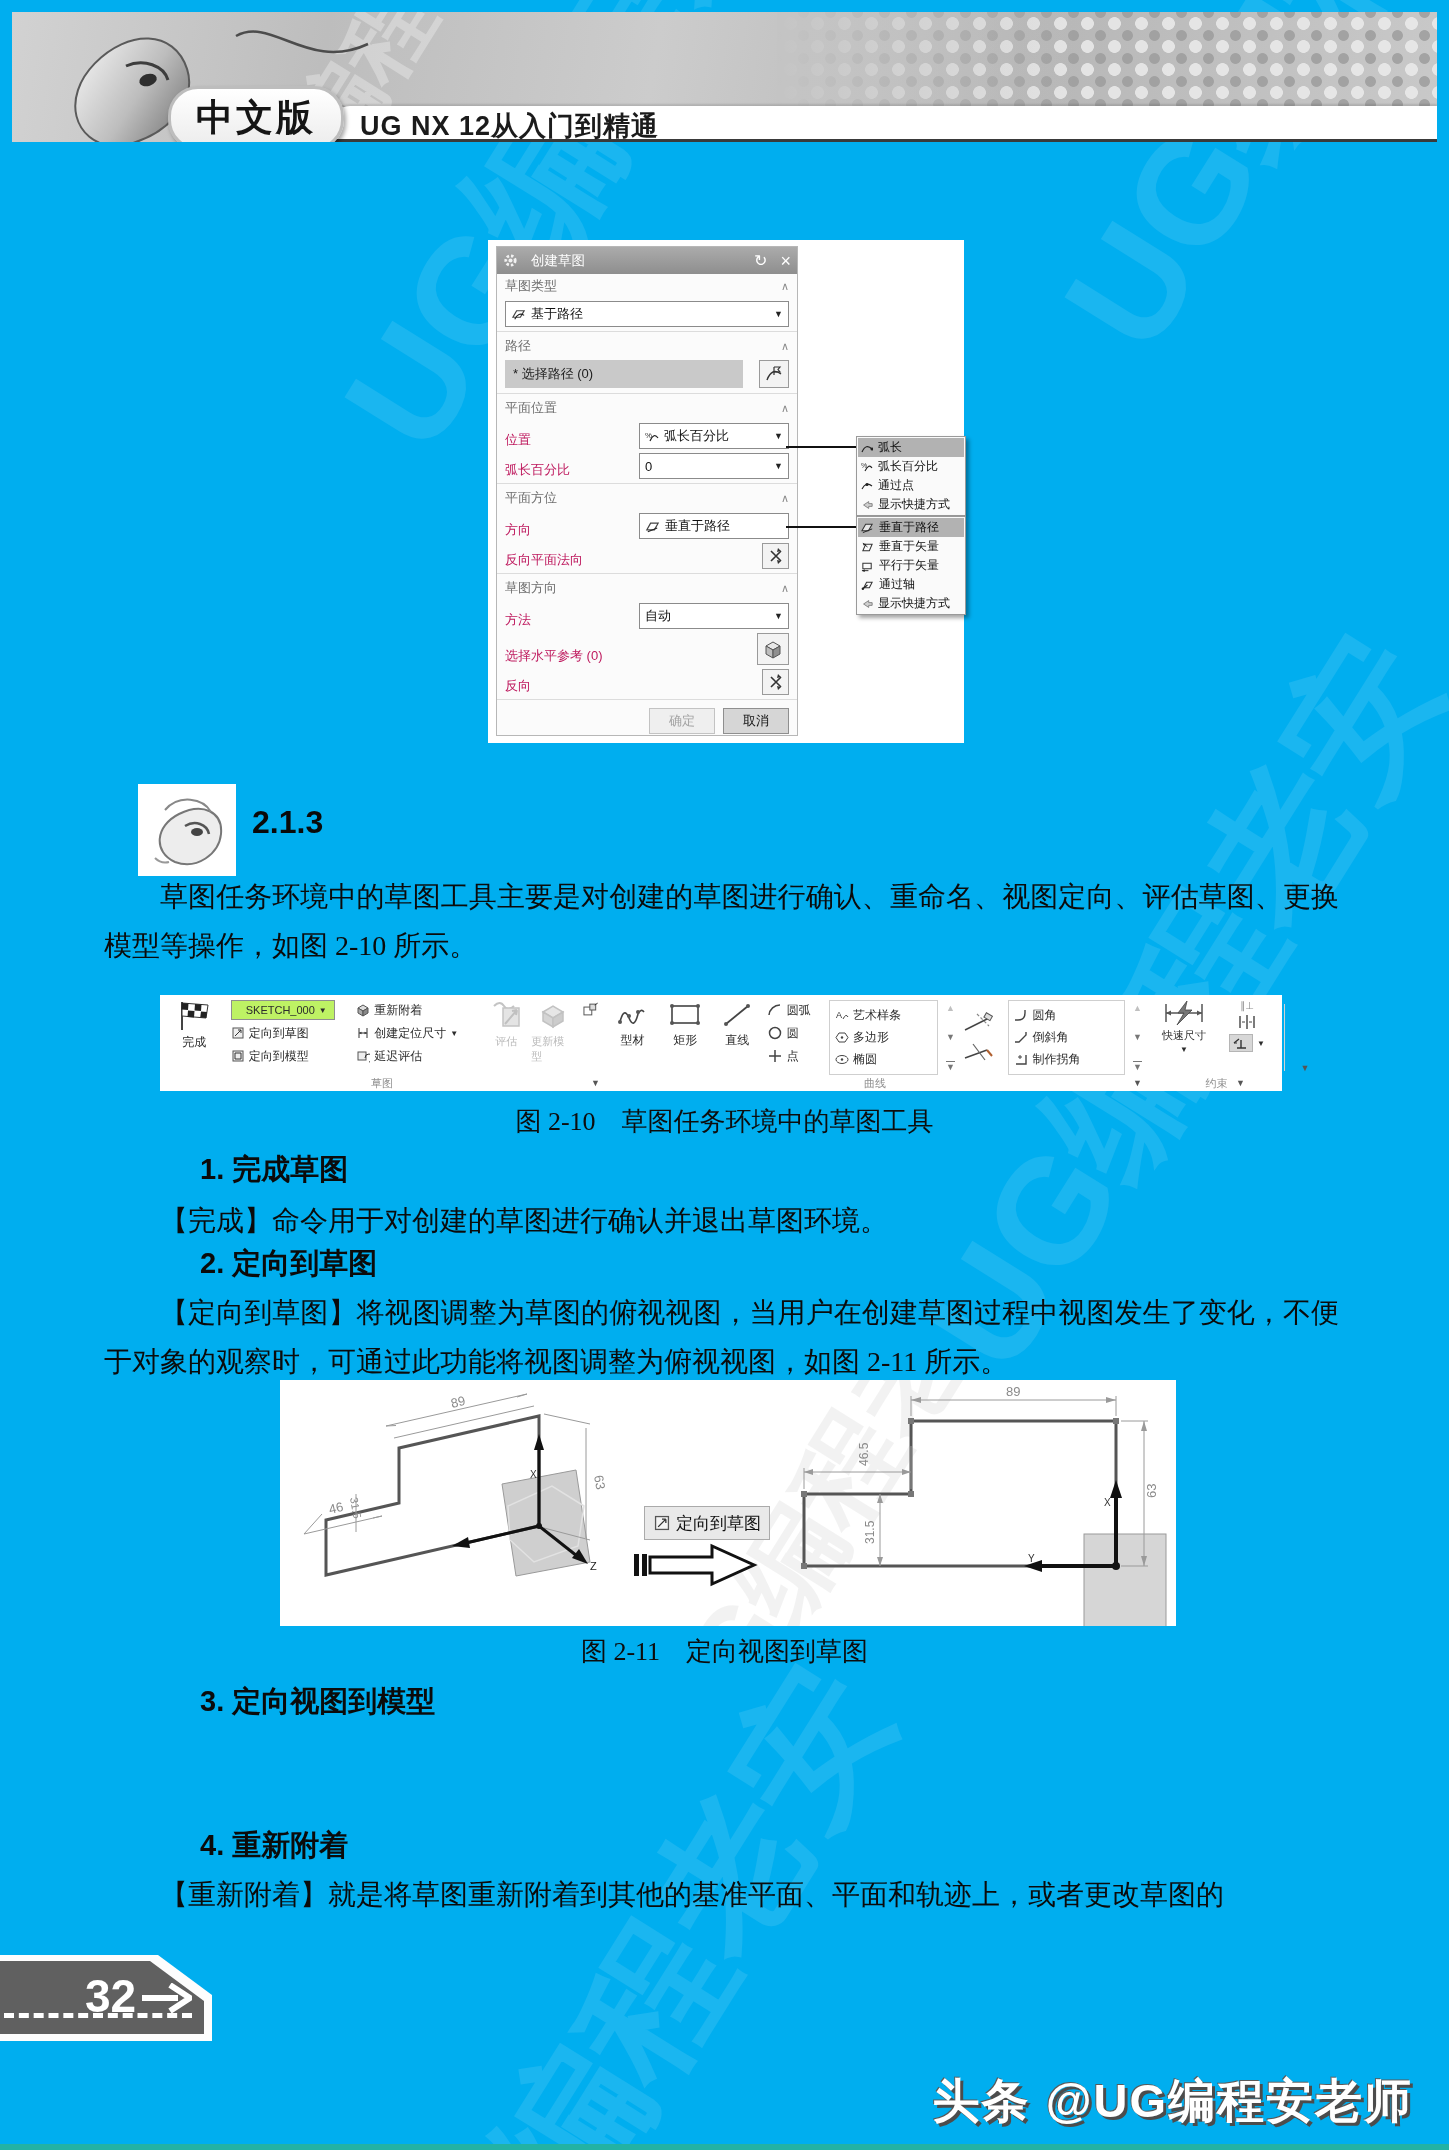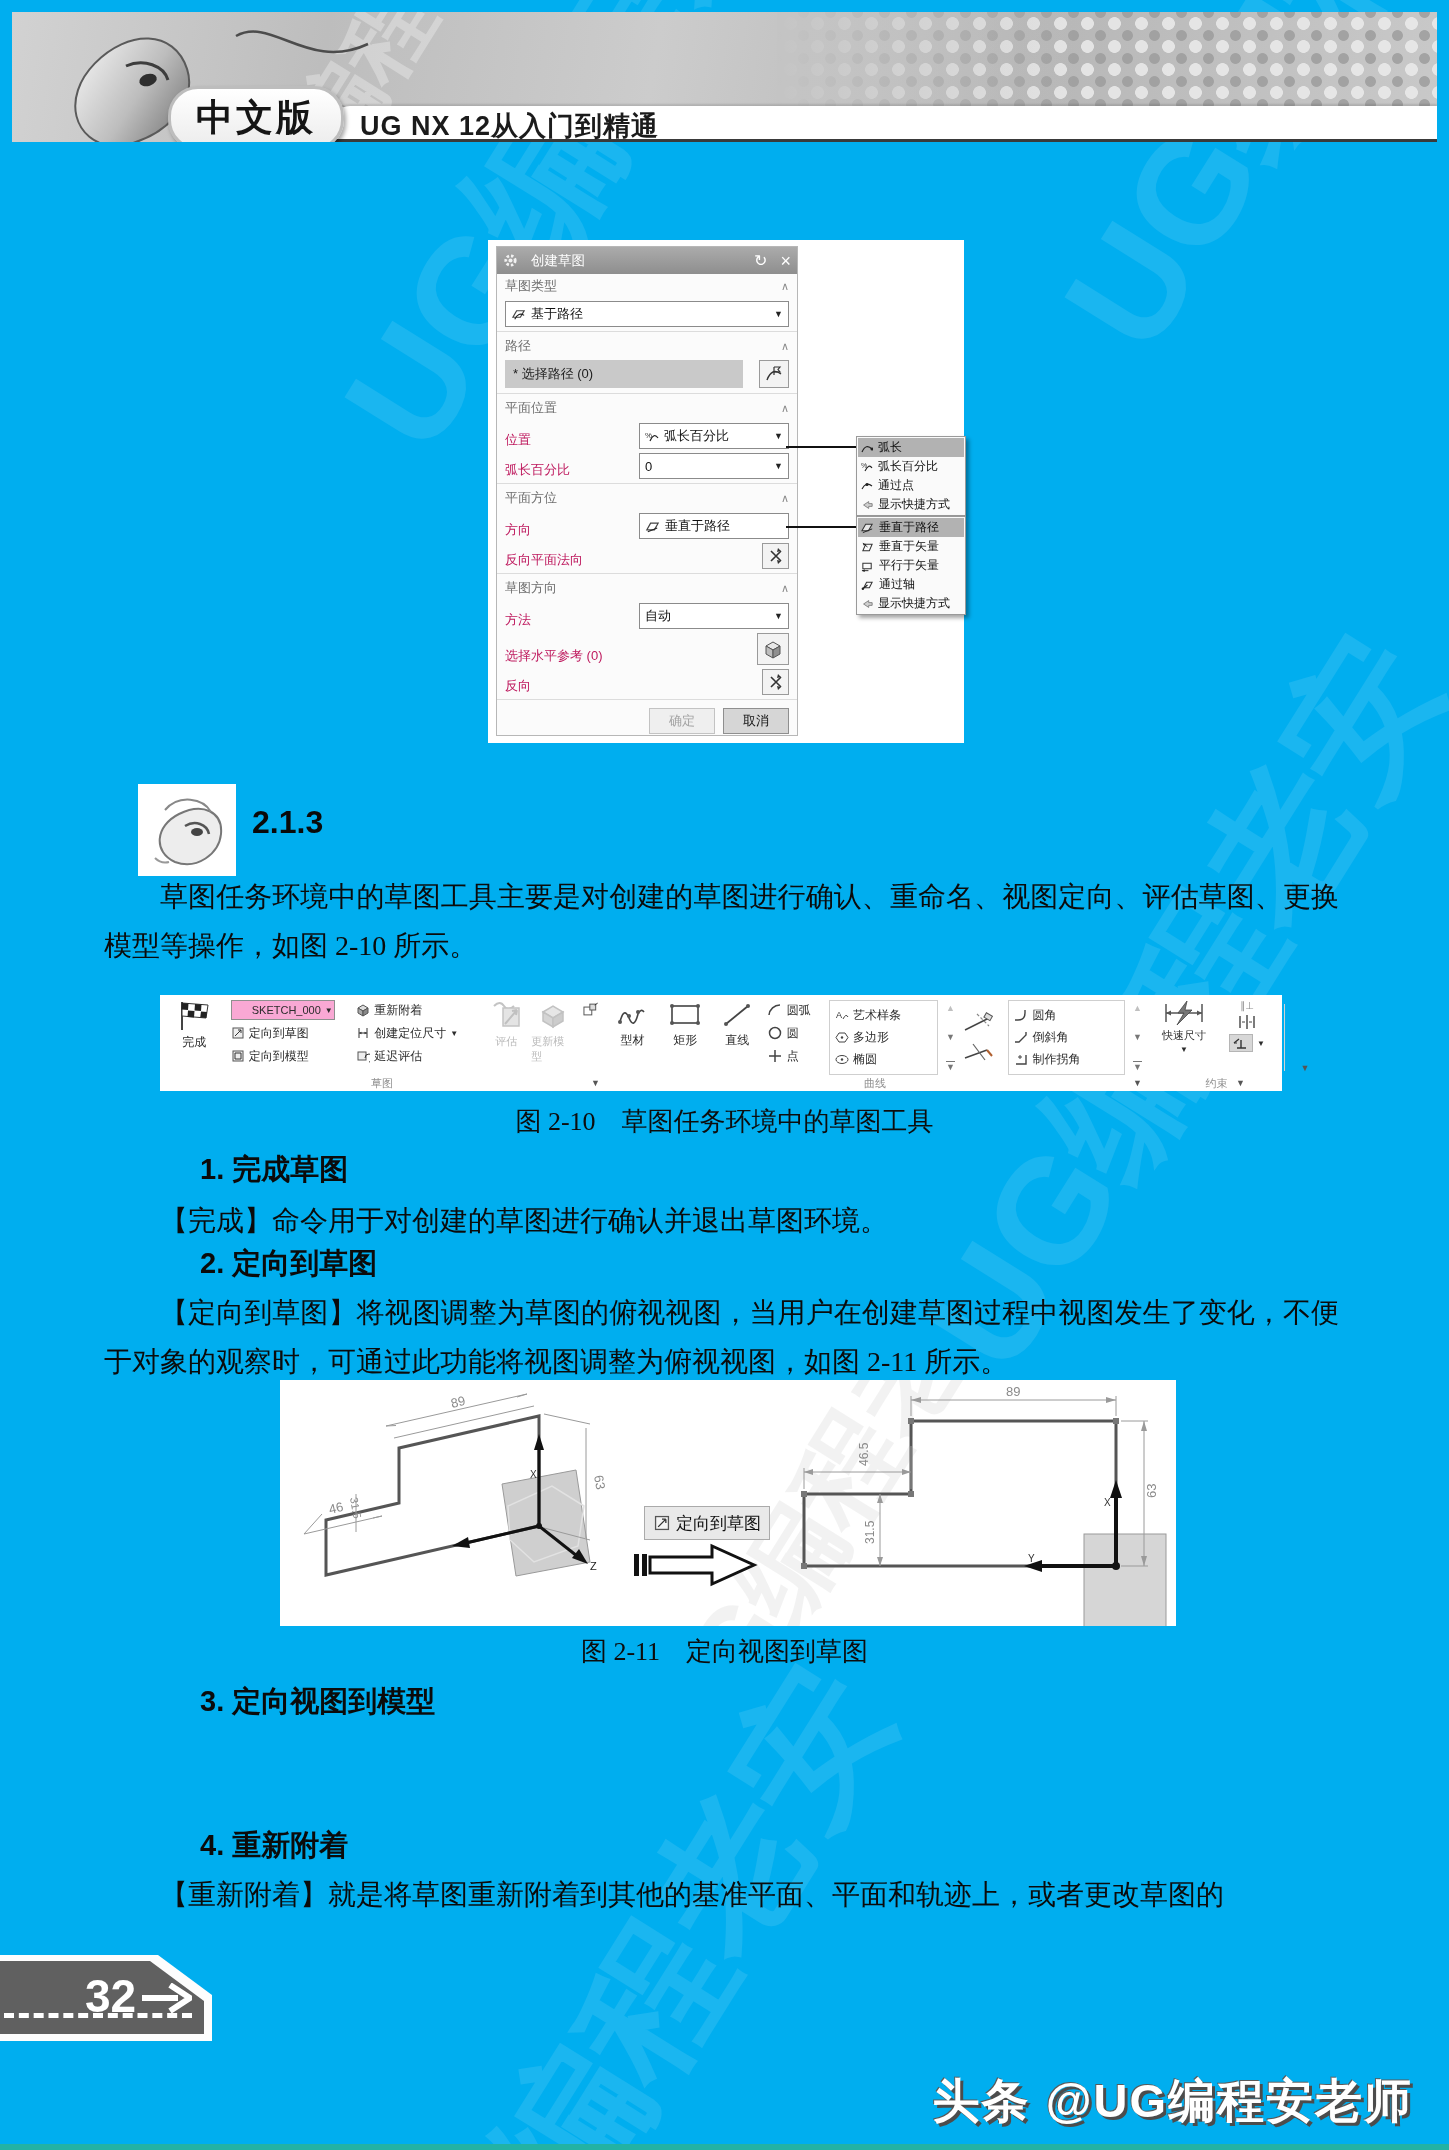--- a/index.html
+++ b/index.html
@@ -79,22 +79,22 @@
   .toolbar{position:absolute;left:160px;top:995px;width:1122px;height:96px;background:#fff;
            display:flex;font-size:12px;color:#2c2c2c}
   .tbg{position:relative;display:flex;padding:5px 4px 16px 6px;gap:8px}
   .tbg-sep{width:1px;background:#d2d2d2;margin:4px 0}
   .tb-foot{position:absolute;left:0;right:0;bottom:1px;height:14px;font-size:11px;color:#8f8f8f;
            display:flex;align-items:center;justify-content:center}
   .tb-foot .fcar{position:absolute;right:4px;font-size:9px;color:#555}
   .vcol{display:flex;flex-direction:column;align-items:center;gap:2px}
   .vrows{display:flex;flex-direction:column;justify-content:flex-start;gap:3px}
   .trow{display:flex;align-items:center;gap:4px;height:20px;white-space:nowrap}
-  .combo-s{display:flex;align-items:center;border:1px solid #8f8f8f;background:#f9a8d4;height:20px;
-           padding:0 20px;gap:4px;width:104px;box-sizing:border-box}
+  .combo-s{display:flex;align-items:center;border:1px solid #8f8f8f;background:#bef264;height:20px;
+           padding:0 14px;gap:4px;width:104px;box-sizing:border-box}
   .combo-s .arr{margin-left:auto;font-size:8px}
   .bigico{display:flex;flex-direction:column;align-items:center;gap:2px;color:#bcbcbc}
   .boxed{border:1px solid #cfcfcf;display:flex;flex-direction:column;justify-content:center;
          gap:2px;padding:2px 5px}
   .scrolls{display:flex;flex-direction:column;justify-content:space-between;padding:3px 0;
            font-size:9px;color:#777;align-items:center}
   .hl{background:#d7d7d7;border:1px solid #b5b5b5}
 
   
   .fig211{position:absolute;left:280px;top:1380px;width:896px;height:246px;background:#fff;overflow:hidden}

